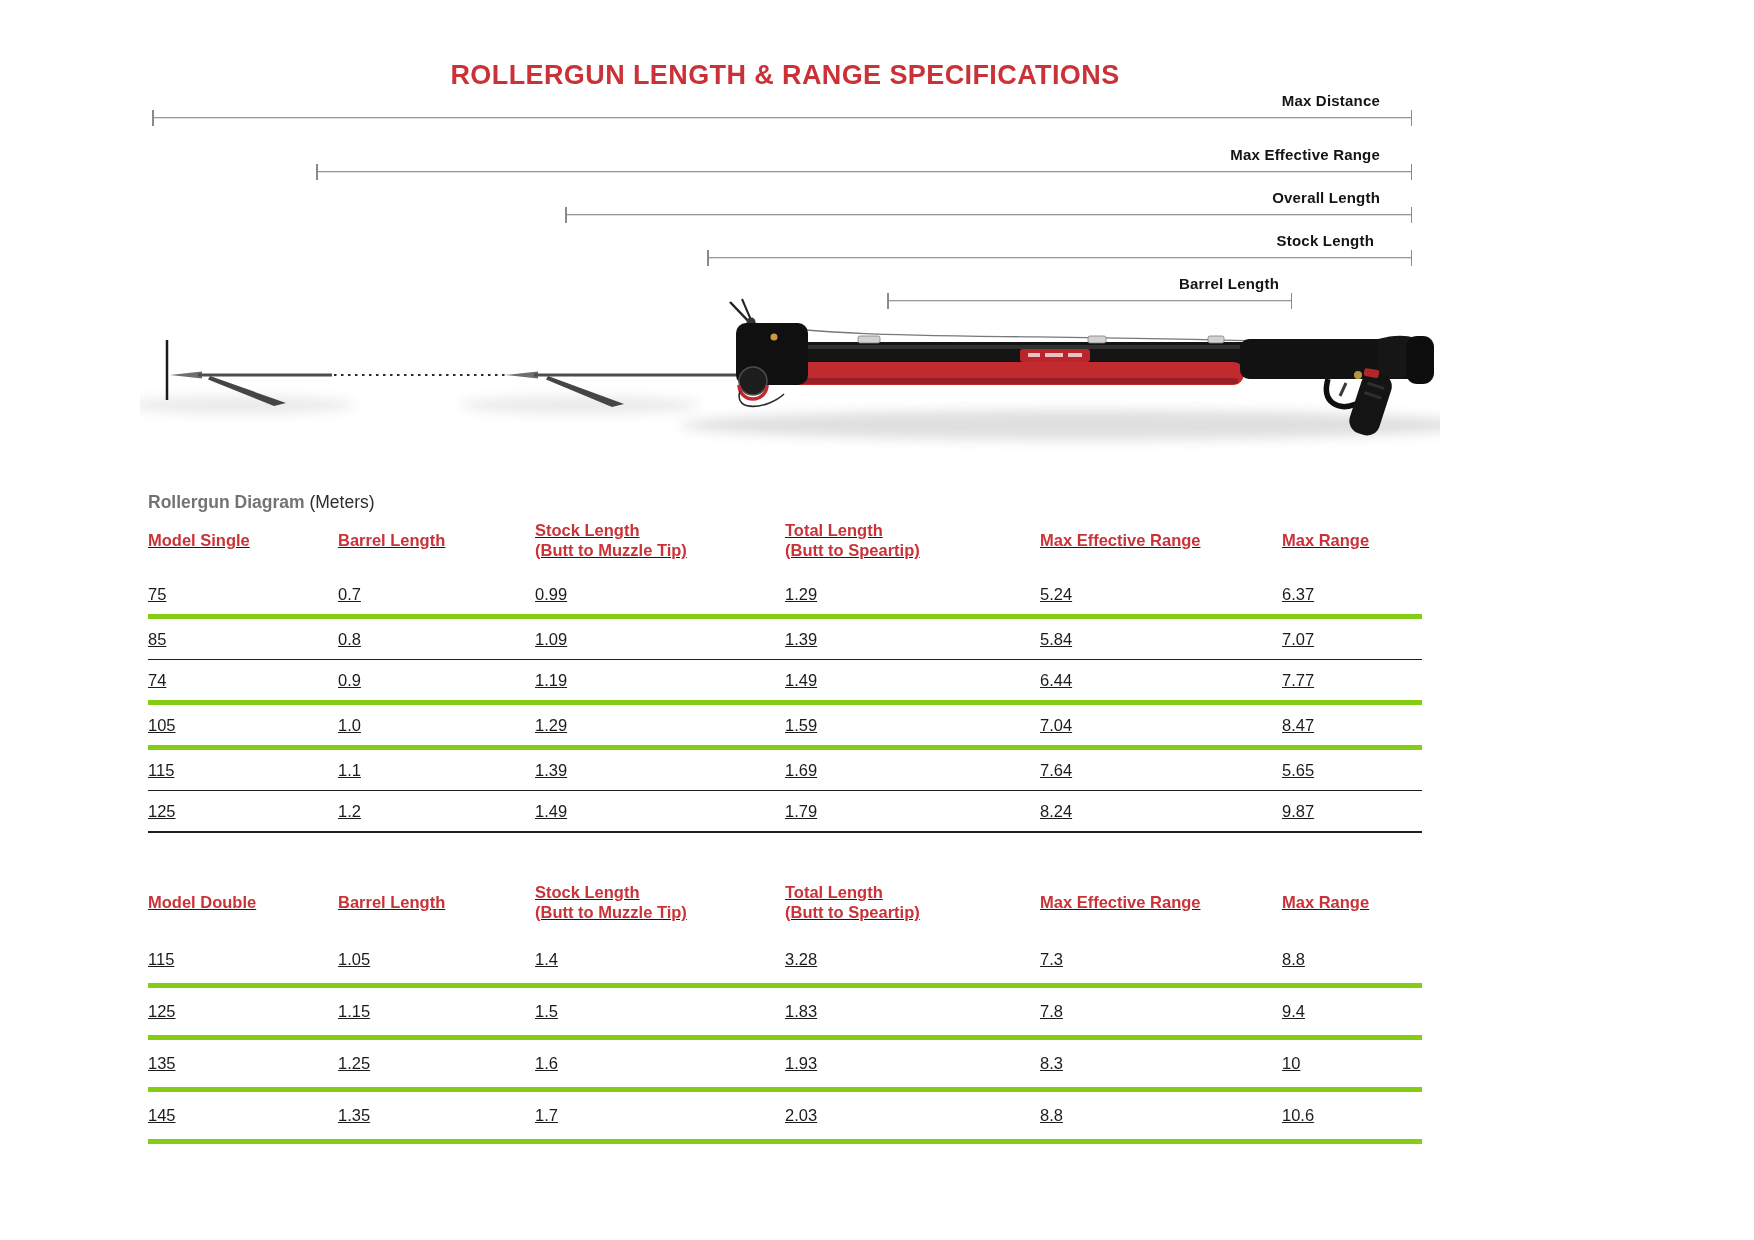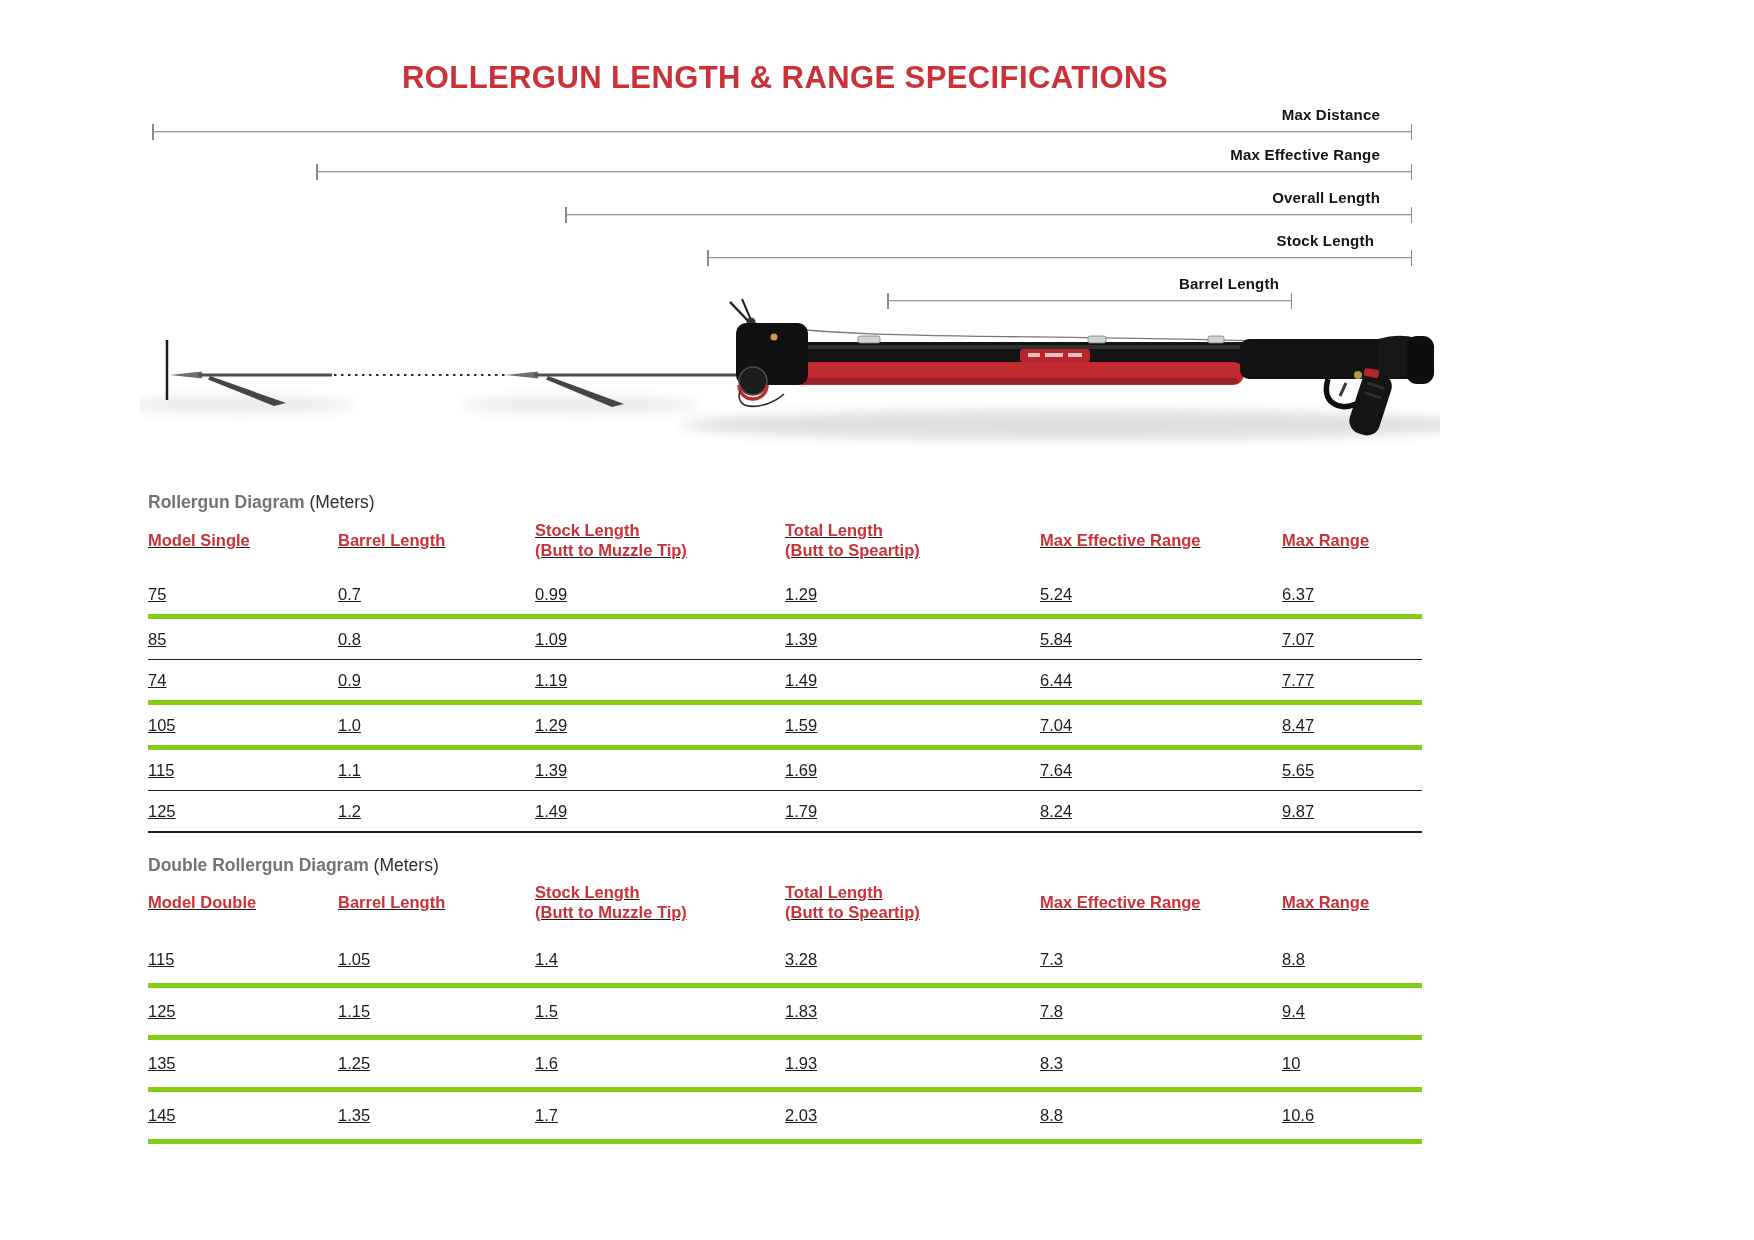--- a/index.html
+++ b/index.html
@@ -10,21 +10,21 @@
     position:relative;
     overflow:hidden;
     color:#1c1c1c;
   }
   #page{position:absolute;inset:0;}
 
   
   .page-title{
     position:absolute;left:148px;top:60px;width:1274px;
     text-align:center;
-    font-size:31px;font-weight:700;letter-spacing:.4px;
+    font-size:27px;font-weight:700;letter-spacing:.4px;
     color:var(--red,#ca3238);
   }
 
   
   .measure{position:absolute;}
   .m-label{
     text-align:right;font-weight:700;font-size:15px;color:#141414;
     margin-bottom:7px;letter-spacing:.2px;line-height:18px;
   }
   .m-line{
@@ -61,21 +61,21 @@
   table#table-single tbody tr:nth-child(5){border-bottom:1.5px solid #1f1f1f;}
   table#table-single tbody tr:nth-child(6){border-bottom:2px solid #1f1f1f;}
 </style>
 </head>
 <body>
 
 <div id="page">
 
   <div class="page-title">ROLLERGUN LENGTH &amp; RANGE SPECIFICATIONS</div>
 
-  <div class="measure" style="left:152px;top:106px;width:1260px;">
+  <div class="measure" style="left:152px;top:92px;width:1260px;">
     <div class="m-label" style="padding-right:32px;">Max Distance</div>
     <div class="m-line">
         <i class="tick tl"></i>
         <i class="tick tr"></i>
       </div>
   </div>
 
   <div class="measure" style="left:316px;top:146px;width:1096px;">
     <div class="m-label" style="padding-right:32px;">Max Effective Range</div>
     <div class="m-line">
@@ -255,24 +255,20 @@
           <td>125</td>
           <td>1.2</td>
           <td>1.49</td>
           <td>1.79</td>
           <td>8.24</td>
           <td>9.87</td>
         </tr>
       </tbody>
   </table>
 
-  <div class="tbl-title" style="top:855px;">
-    <span class="b">Double Rollergun Diagram</span>
-    <span class="u">(Meters)</span>
-  </div>
   <table class="spec" id="table-double" style="top:882px;">
     <colgroup>
       <col style="width:190px">
         <col style="width:197px">
         <col style="width:250px">
       <col style="width:255px">
         <col style="width:242px">
         <col style="width:140px">
     </colgroup>
     <thead>

